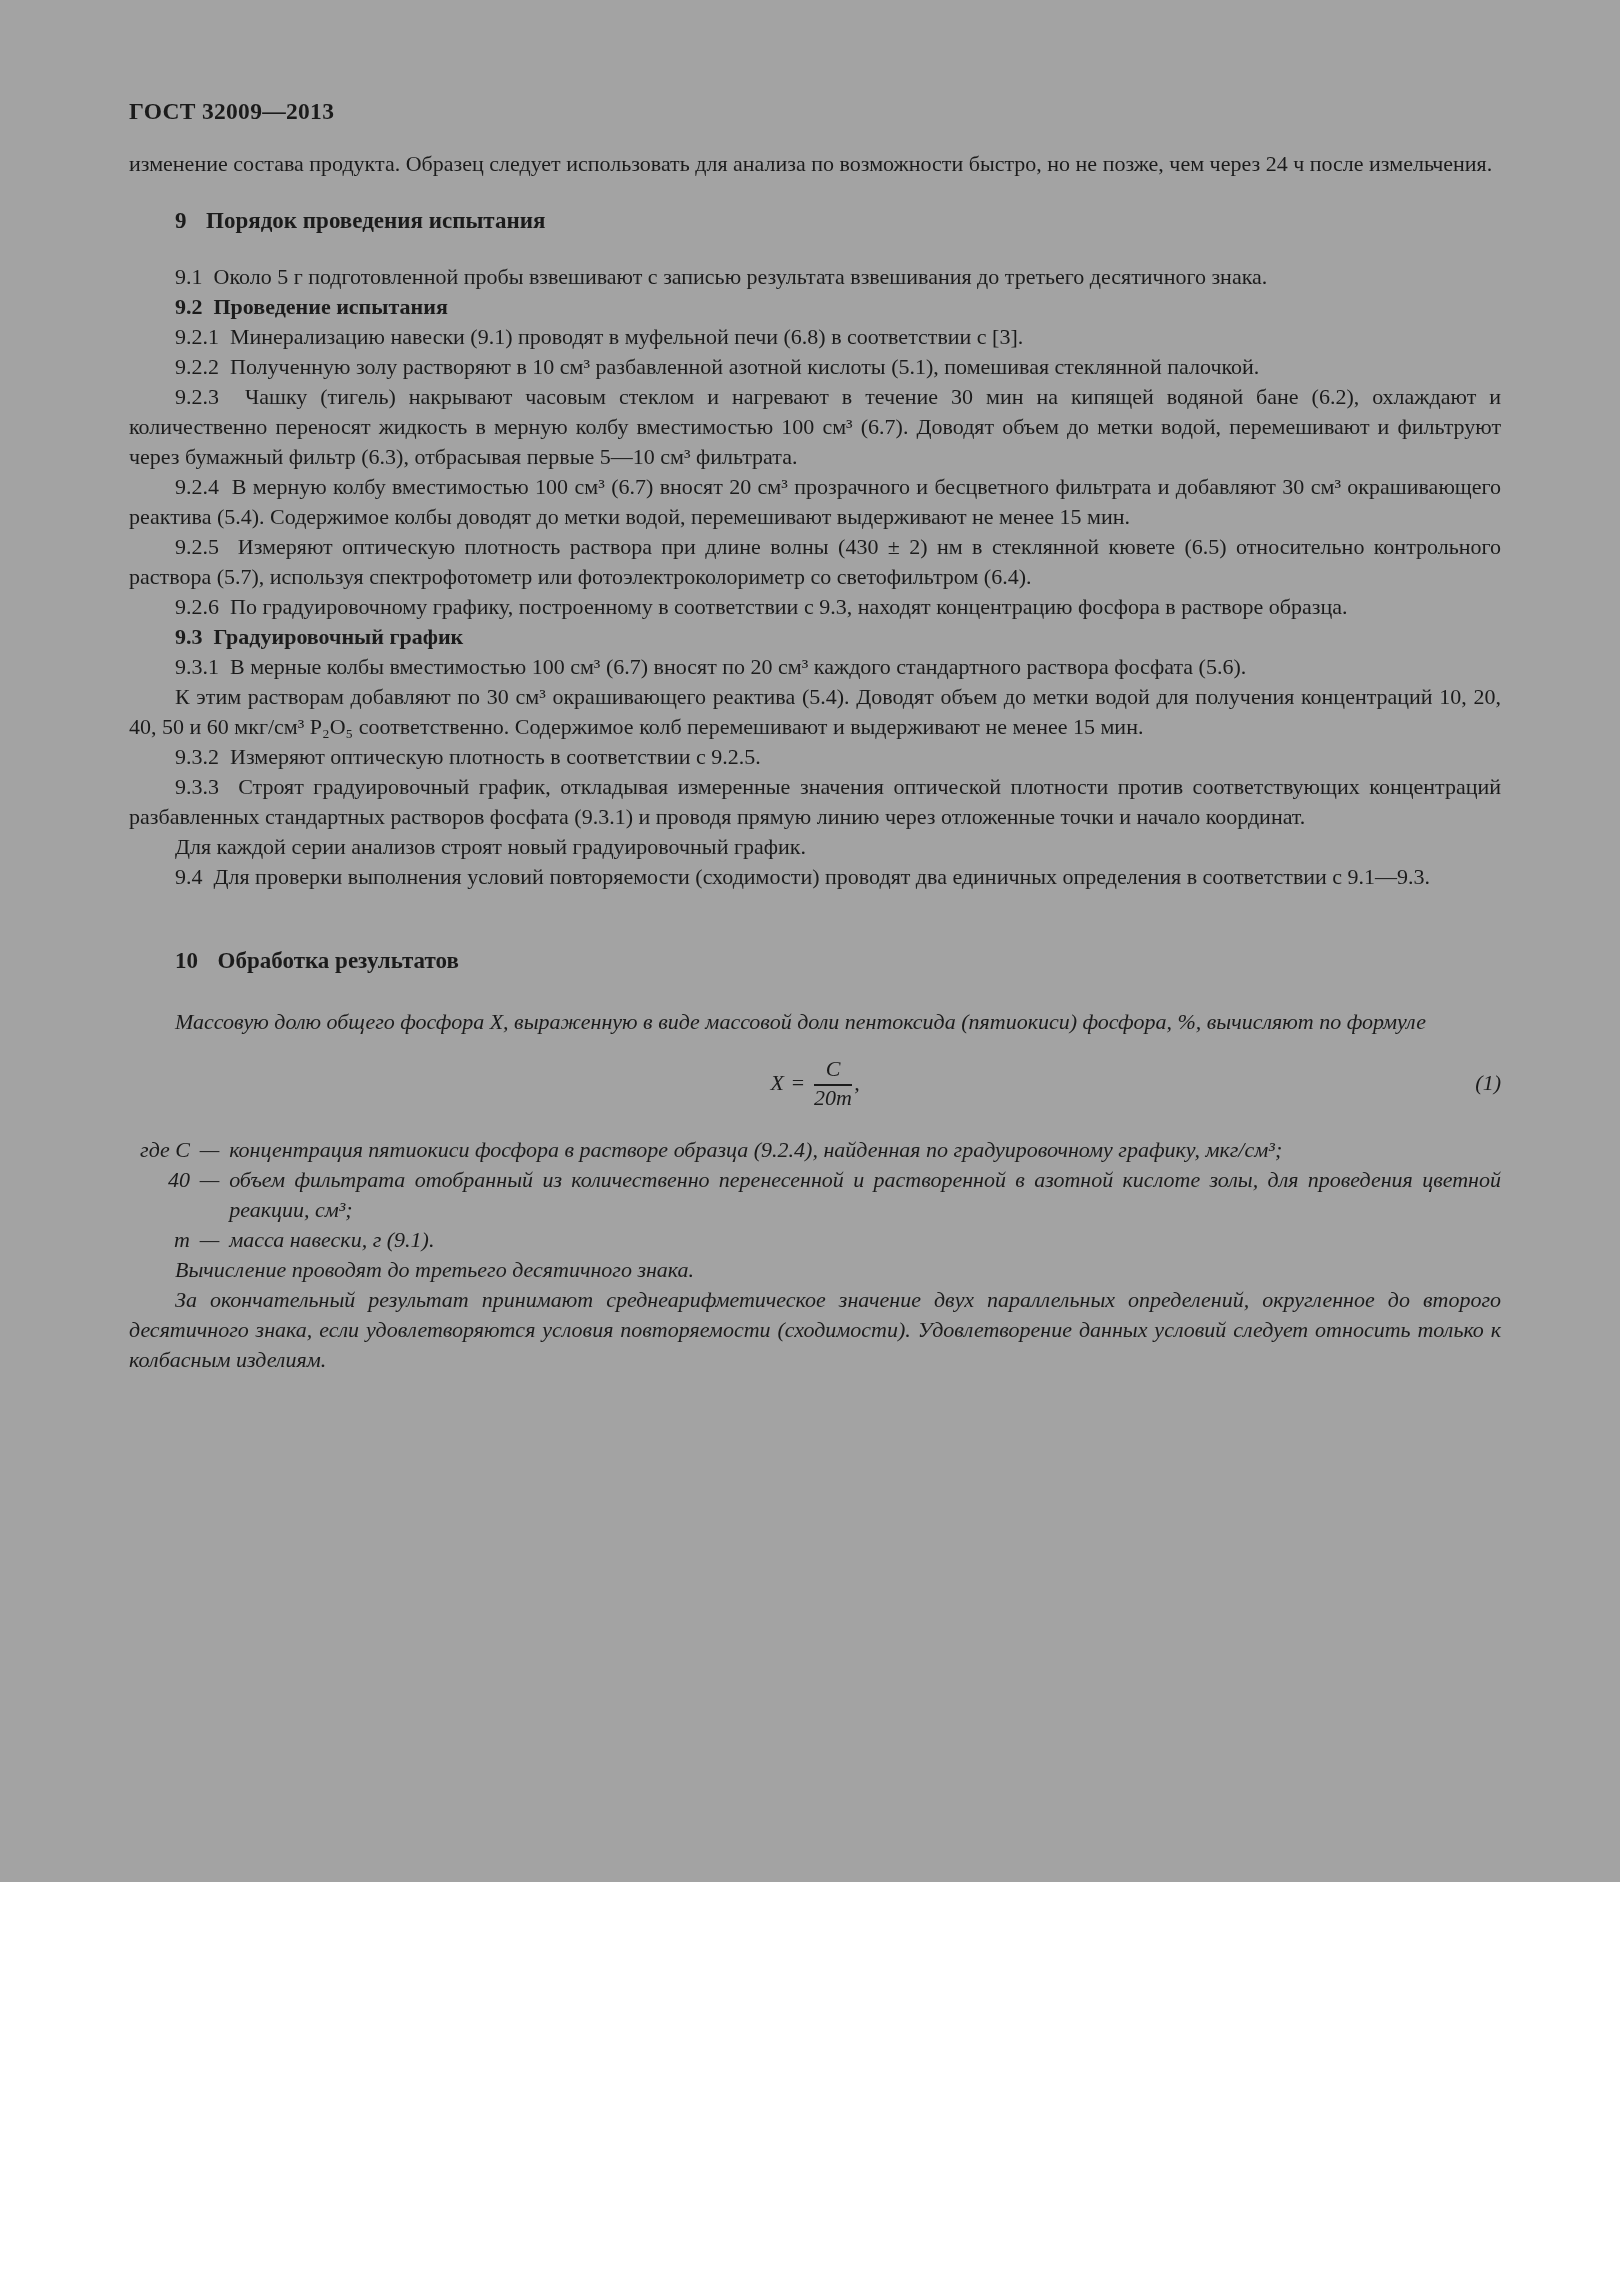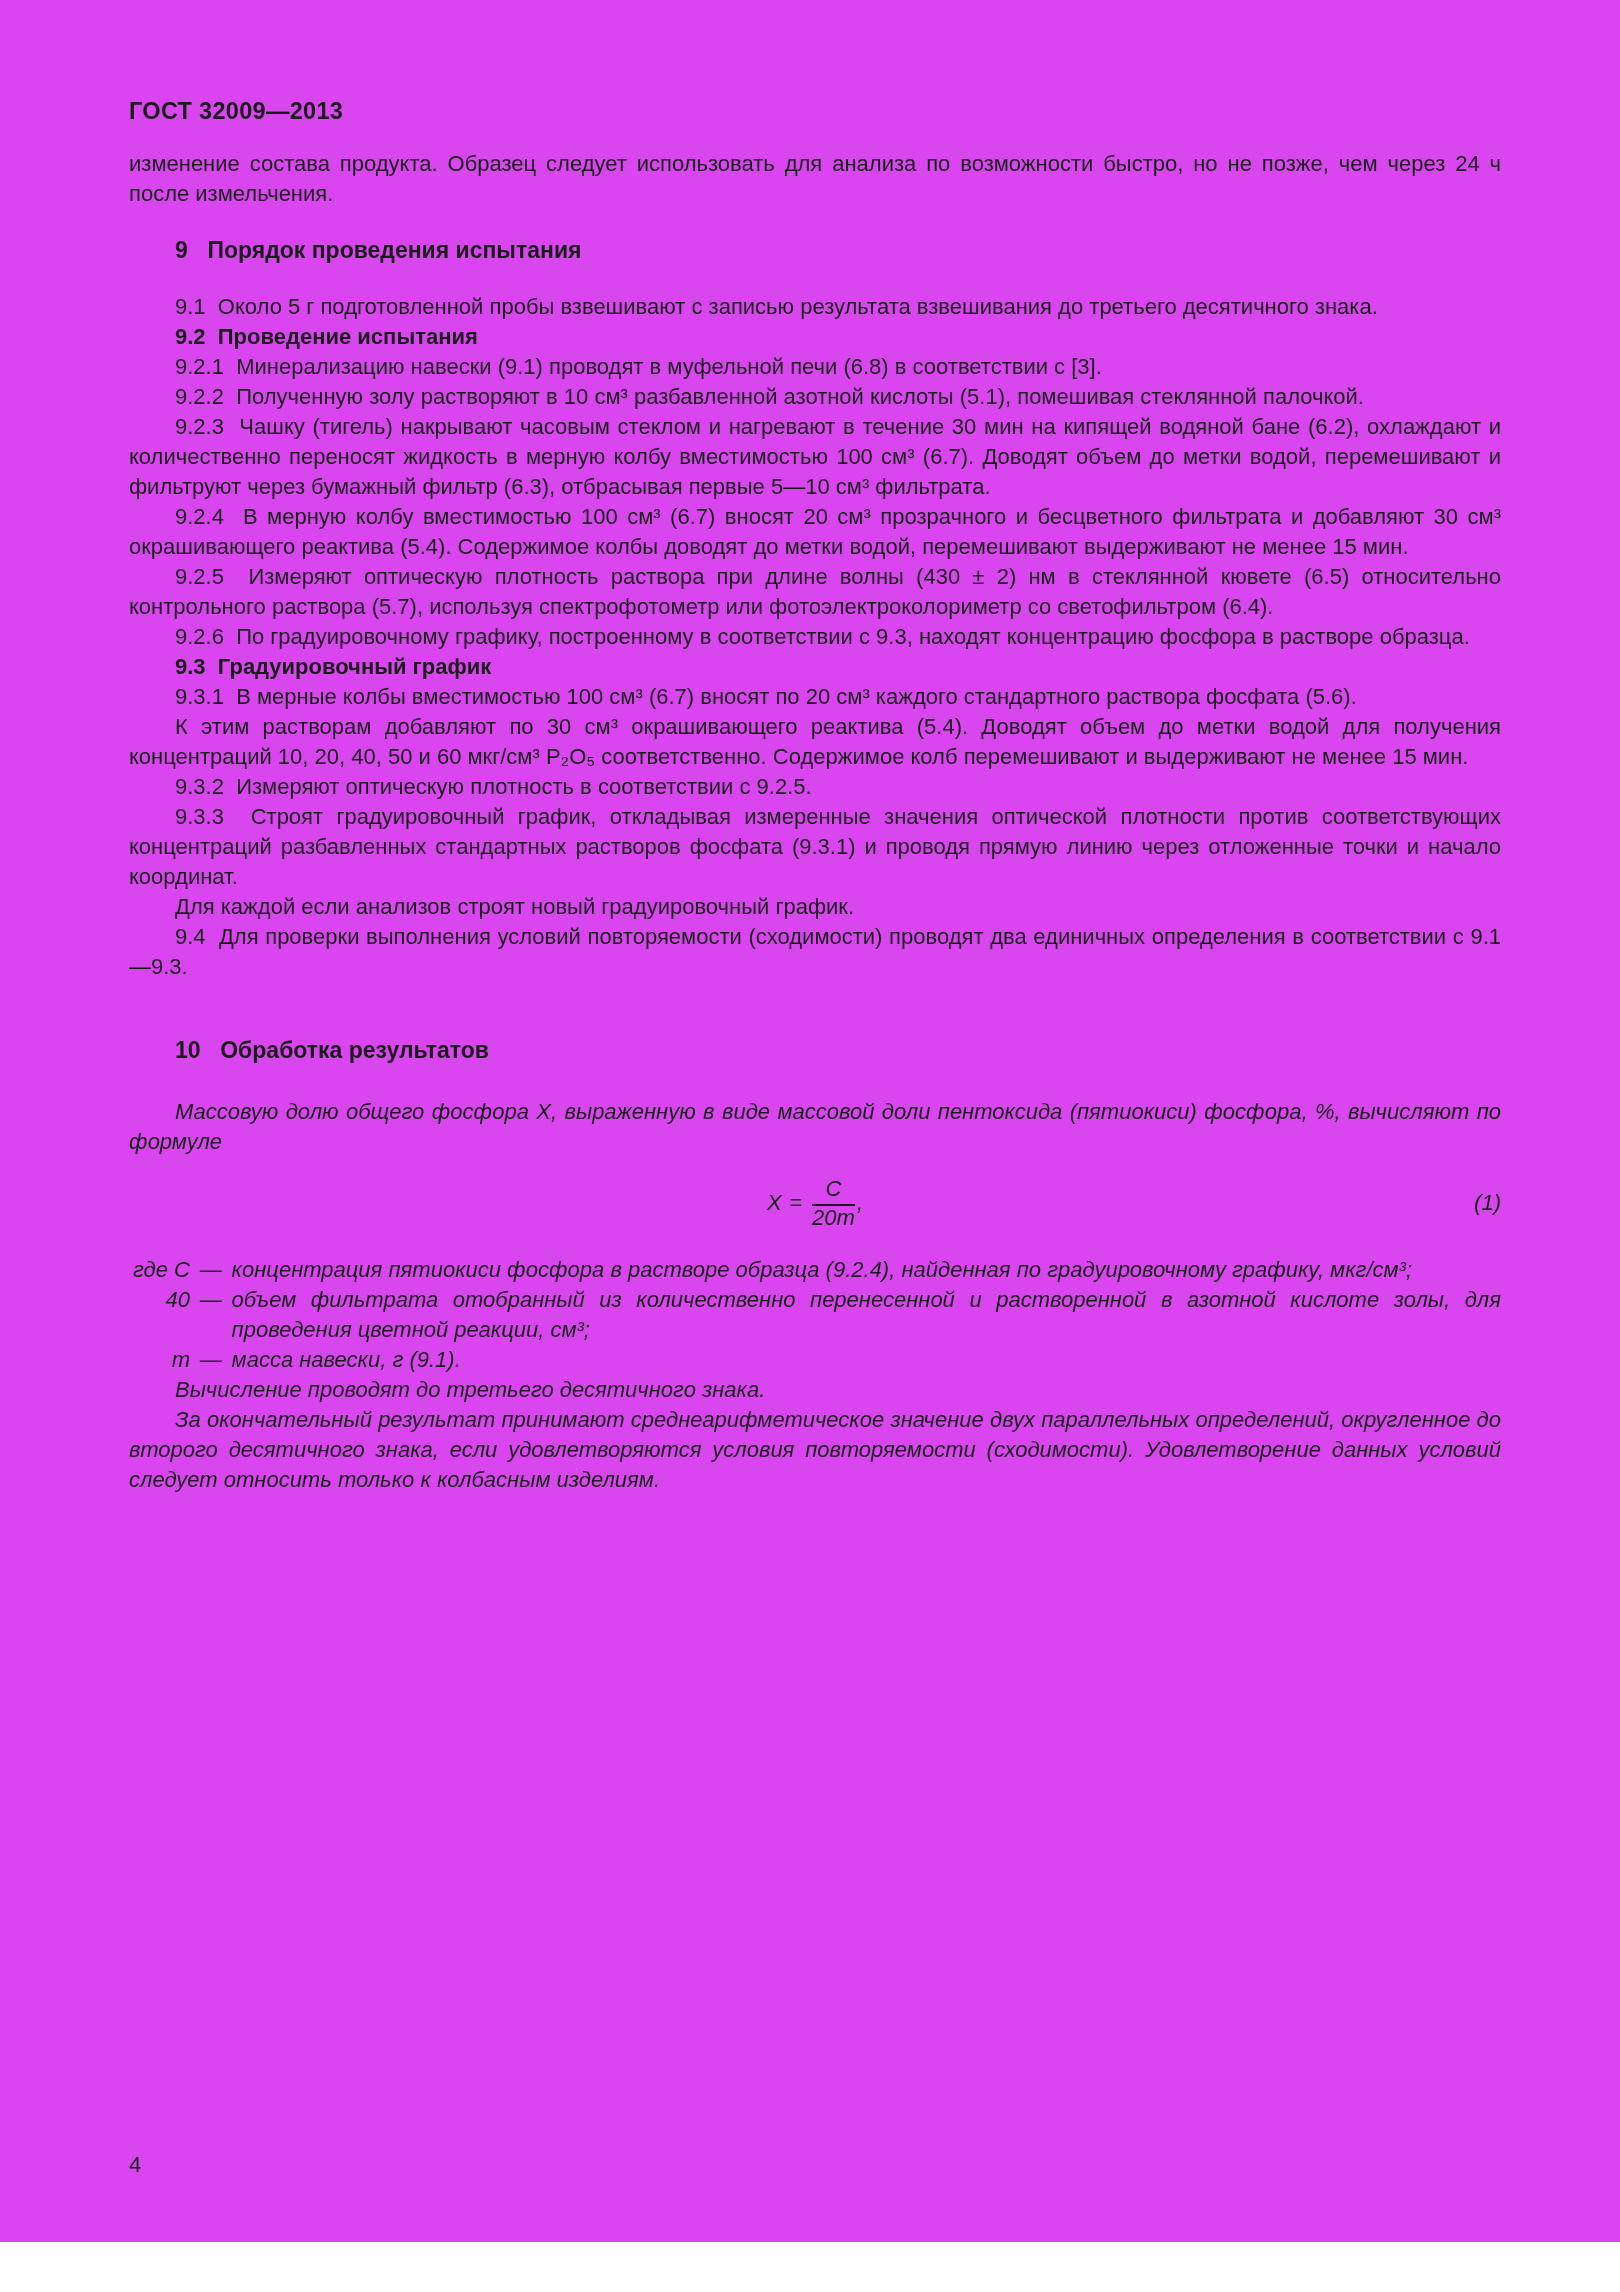--- a/index.html
+++ b/index.html
@@ -1,21 +1,21 @@
 <!DOCTYPE html>
 <html><head>
 <meta charset="utf-8">
 <style>
   html, body { margin: 0; padding: 0; background: #ffffff; }
   .page {
     position: relative;
     width: 1620px;
-    height: 2242px;
-    background: #d946ef;
-    font-family: Liberation Sans, sans-serif;
+    height: 1882px;
+    background: #a3a3a3;
+    font-family: Liberation Serif, serif;
     color: #1b1b1b;
     overflow: hidden;
   }
   .doc-header {
     position: absolute;
     top: 98px;
     left: 129px;
     font-size: 23.5px;
     font-weight: bold;
     letter-spacing: 0.3px;
@@ -123,21 +123,21 @@
     <p class="para">9.2.2&nbsp; Полученную золу растворяют в 10 см³ разбавленной азотной кислоты (5.1), помешивая стеклянной палочкой.</p>
     <p class="para">9.2.3&nbsp; Чашку (тигель) накрывают часовым стеклом и нагревают в течение 30 мин на кипящей водяной бане (6.2), охлаждают и количественно переносят жидкость в мерную колбу вместимостью 100 см³ (6.7). Доводят объем до метки водой, перемешивают и фильтруют через бумажный фильтр (6.3), отбрасывая первые 5—10 см³ фильтрата.</p>
     <p class="para">9.2.4&nbsp; В мерную колбу вместимостью 100 см³ (6.7) вносят 20 см³ прозрачного и бесцветного фильтрата и добавляют 30 см³ окрашивающего реактива (5.4). Содержимое колбы доводят до метки водой, перемешивают выдерживают не менее 15 мин.</p>
     <p class="para">9.2.5&nbsp; Измеряют оптическую плотность раствора при длине волны (430 ± 2) нм в стеклянной кювете (6.5) относительно контрольного раствора (5.7), используя спектрофотометр или фотоэлектроколориметр со светофильтром (6.4).</p>
     <p class="para">9.2.6&nbsp; По градуировочному графику, построенному в соответствии с 9.3, находят концентрацию фосфора в растворе образца.</p>
     <p class="para bold">9.3&nbsp; Градуировочный график</p>
     <p class="para">9.3.1&nbsp; В мерные колбы вместимостью 100 см³ (6.7) вносят по 20 см³ каждого стандартного раствора фосфата (5.6).</p>
     <p class="para">К этим растворам добавляют по 30 см³ окрашивающего реактива (5.4). Доводят объем до метки водой для получения концентраций 10, 20, 40, 50 и 60 мкг/см³ Р₂О₅ соответственно. Содержимое колб перемешивают и выдерживают не менее 15 мин.</p>
     <p class="para">9.3.2&nbsp; Измеряют оптическую плотность в соответствии с 9.2.5.</p>
     <p class="para">9.3.3&nbsp; Строят градуировочный график, откладывая измеренные значения оптической плотности против соответствующих концентраций разбавленных стандартных растворов фосфата (9.3.1) и проводя прямую линию через отложенные точки и начало координат.</p>
-    <p class="para">Для каждой если анализов строят новый градуировочный график.</p>
+    <p class="para">Для каждой серии анализов строят новый градуировочный график.</p>
     <p class="para">9.4&nbsp; Для проверки выполнения условий повторяемости (сходимости) проводят два единичных определения в соответствии с 9.1—9.3.</p>
 
     <h2 class="sec-heading sec-heading-10">
       <span class="sec-num">10</span><span>Обработка результатов</span>
     </h2>
 
     <p class="para italic">Массовую долю общего фосфора X, выраженную в виде массовой доли пентоксида (пятиокиси) фосфора, %, вычисляют по формуле</p>
 
     <div class="formula-row">
       <span class="formula">

